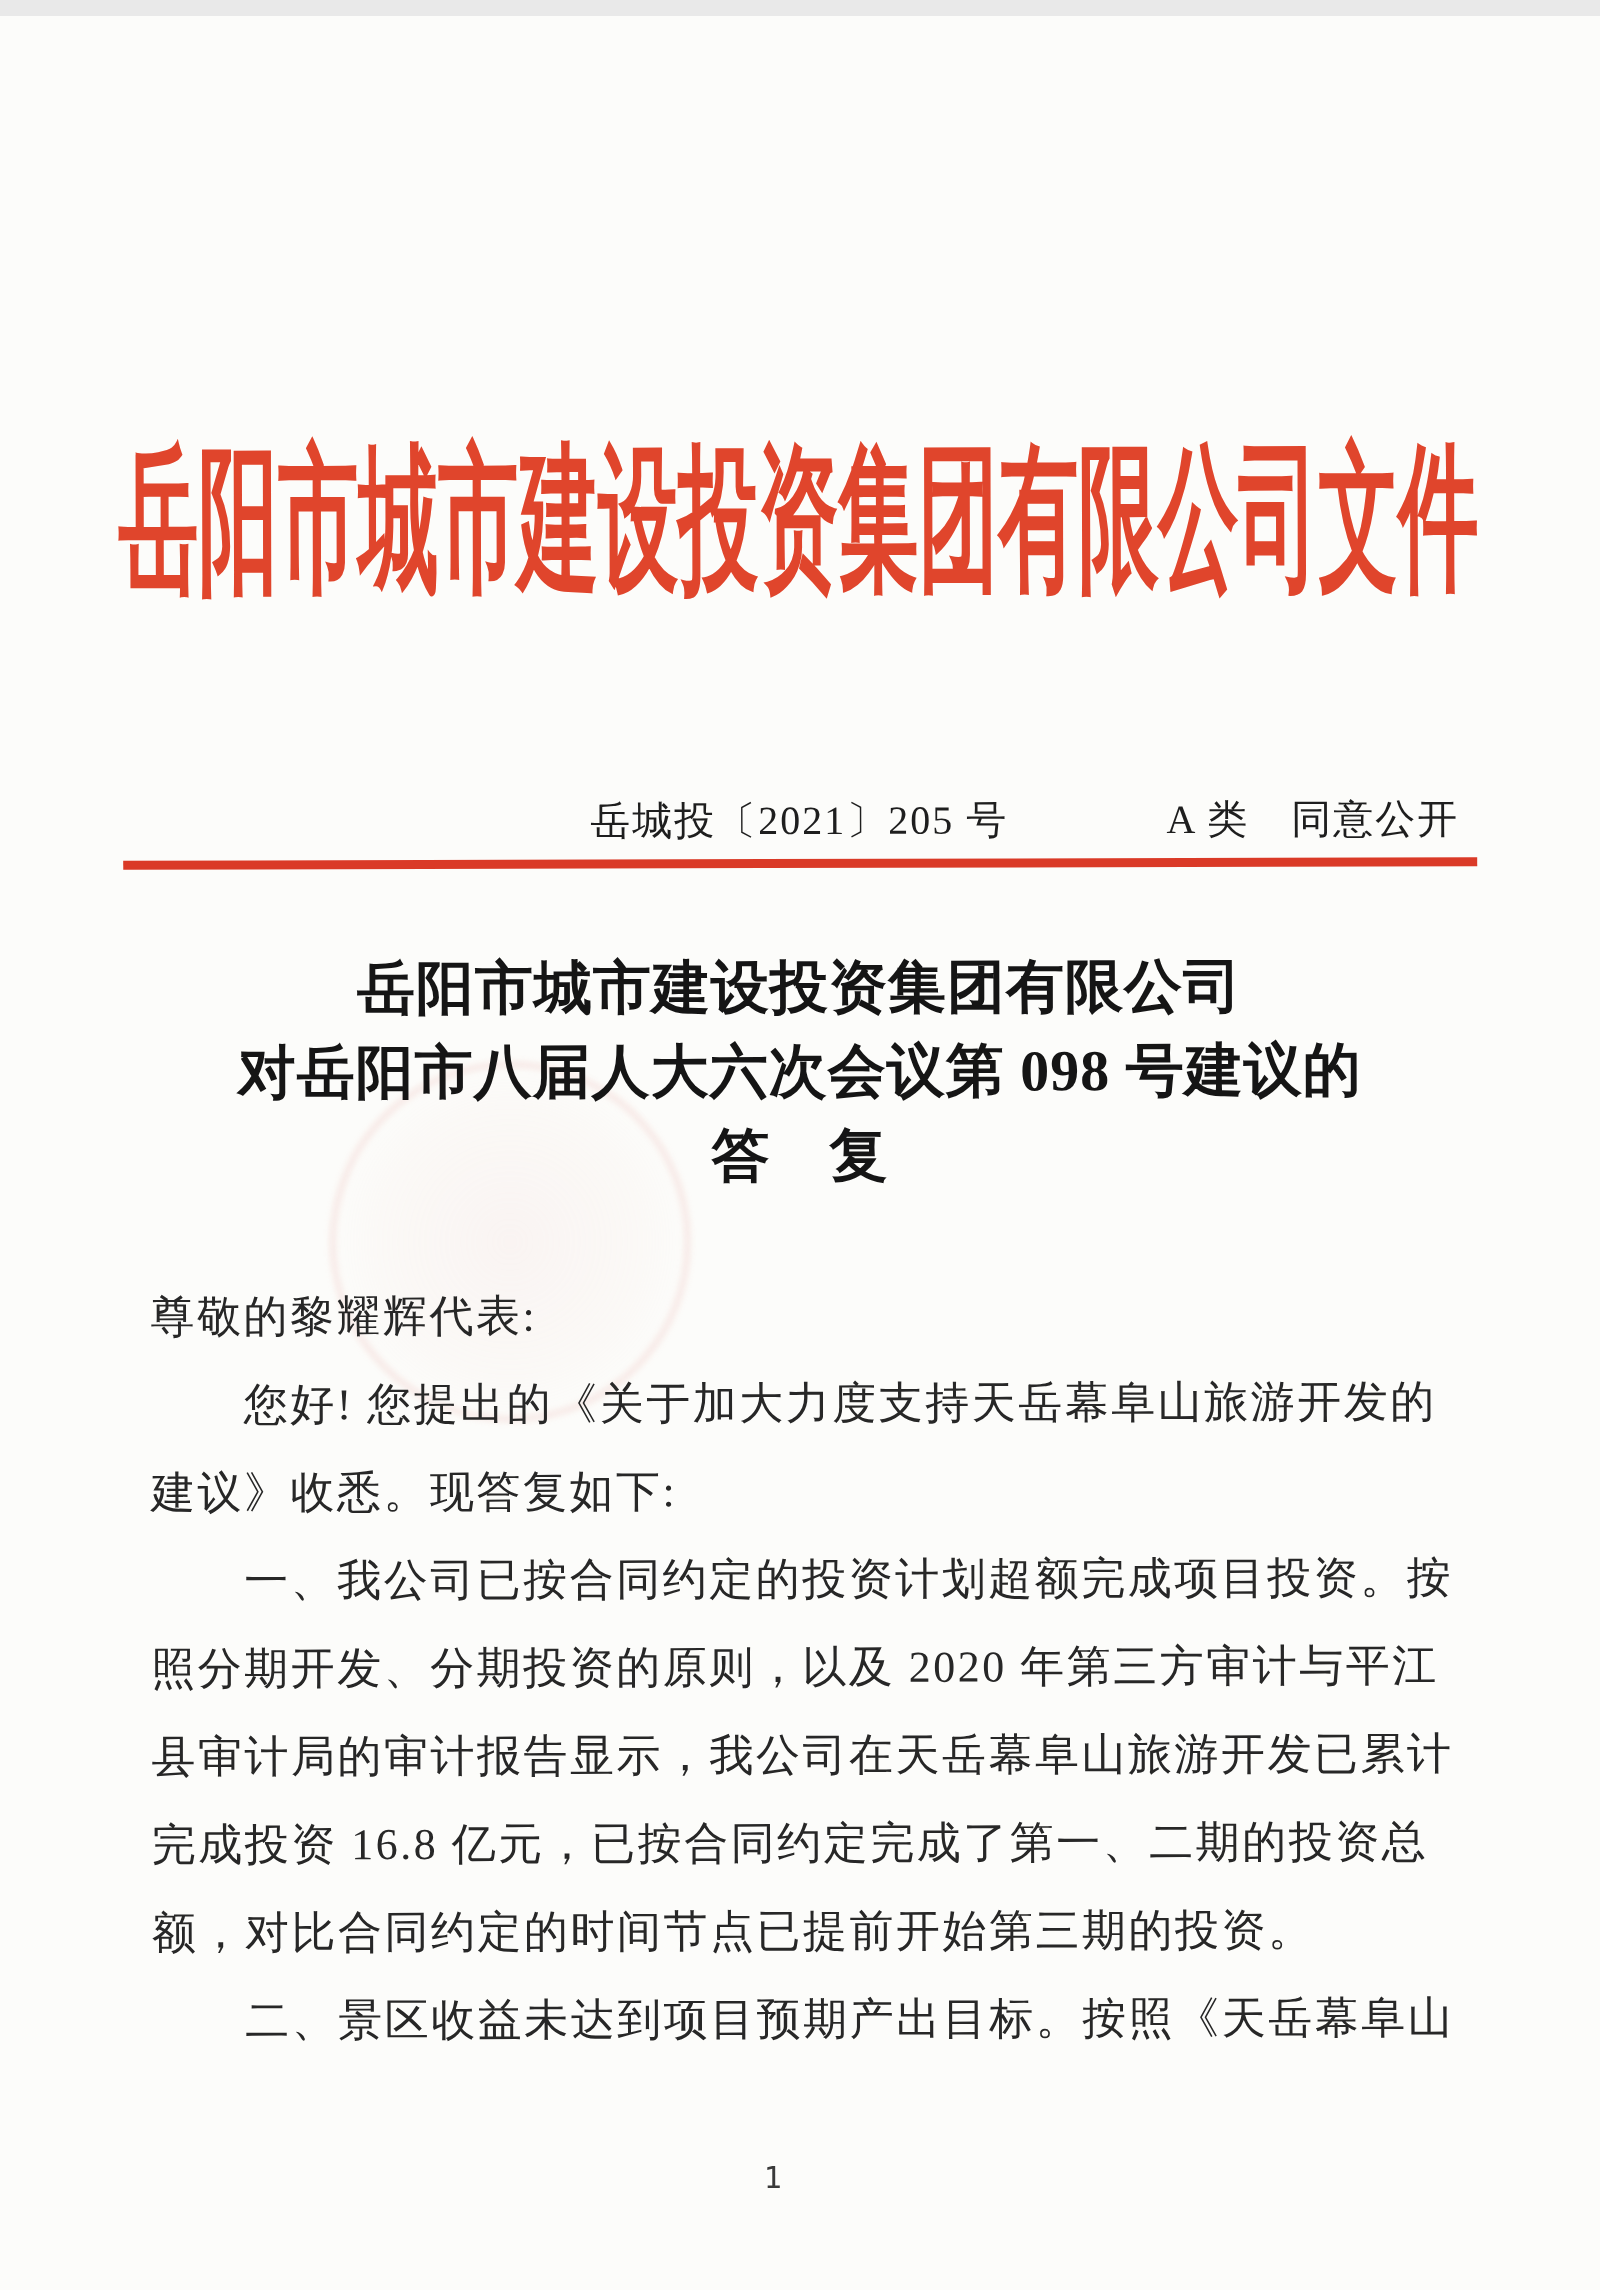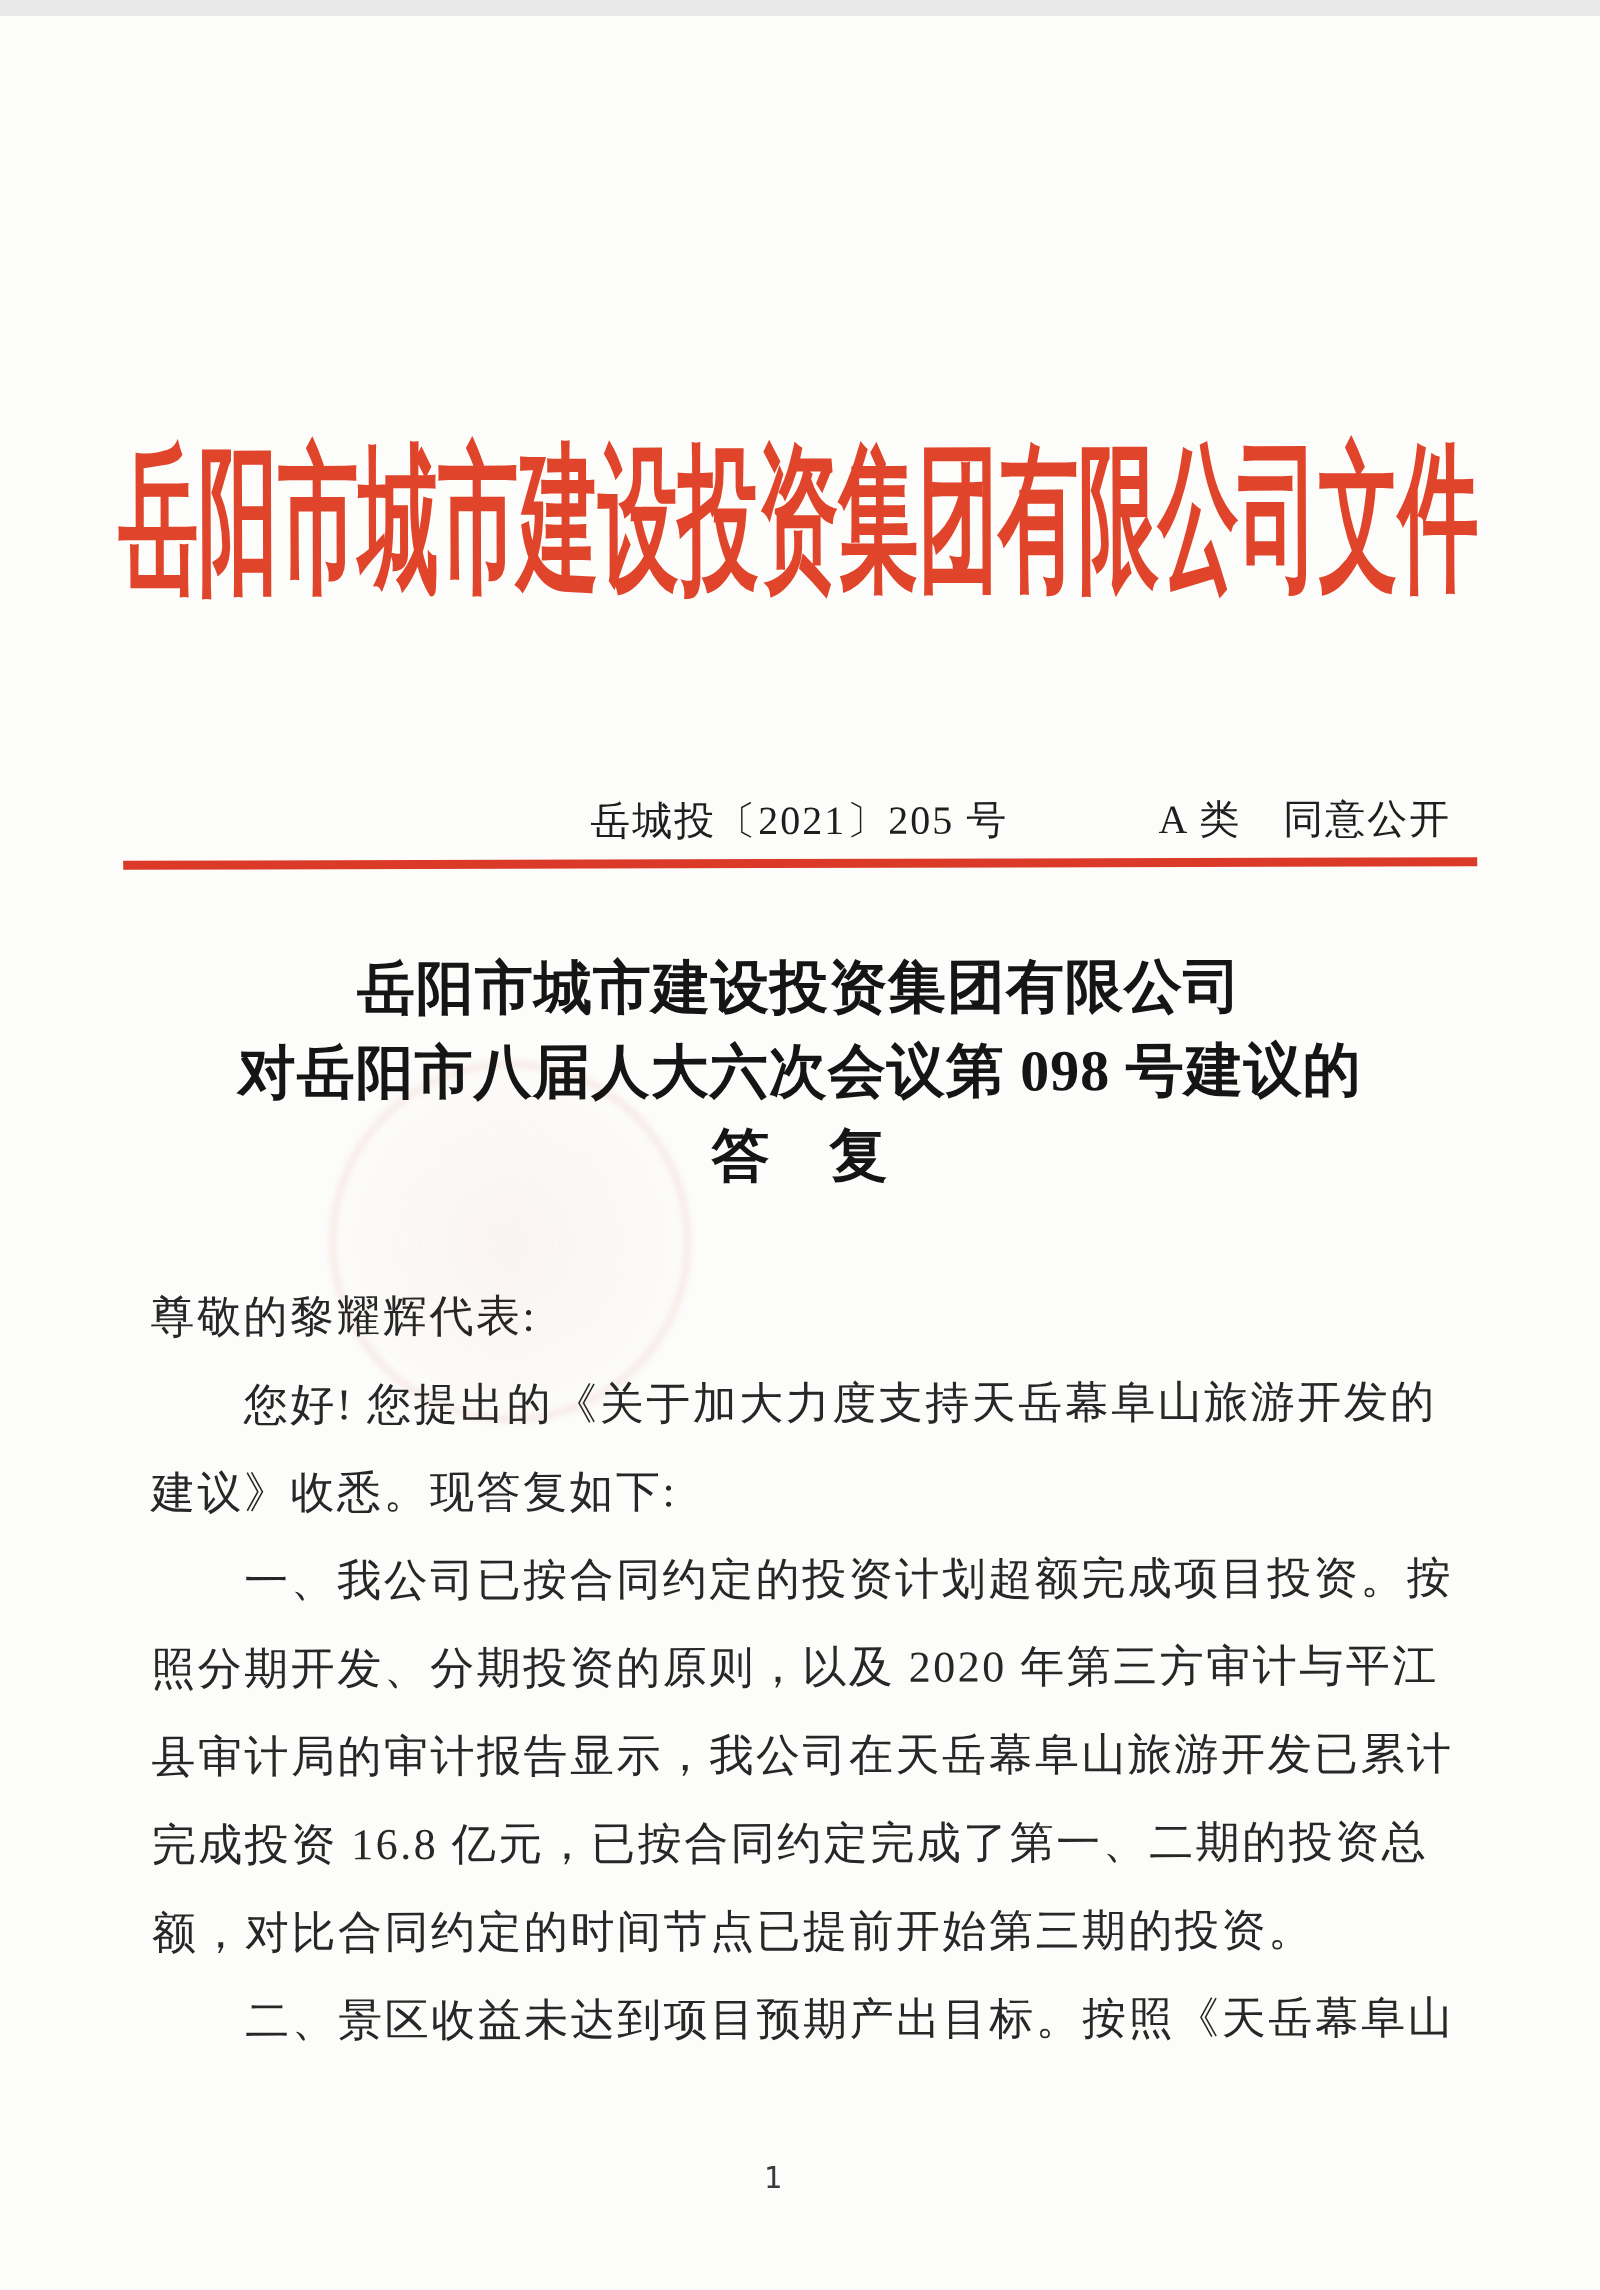--- a/index.html
+++ b/index.html
@@ -64,21 +64,21 @@
     letter-spacing: 2px;
   }
   .doc-no {
     position: absolute;
     left: 0;
     right: 0;
     text-align: center;
   }
   .meta-right {
     position: absolute;
-    right: 148px;
+    right: 140px;
     white-space: nowrap;
   }
   .meta-gap {
     display: inline-block;
     width: 42px;
   }
   .red-rule {
     position: absolute;
     top: 843px;
     left: 124px;

